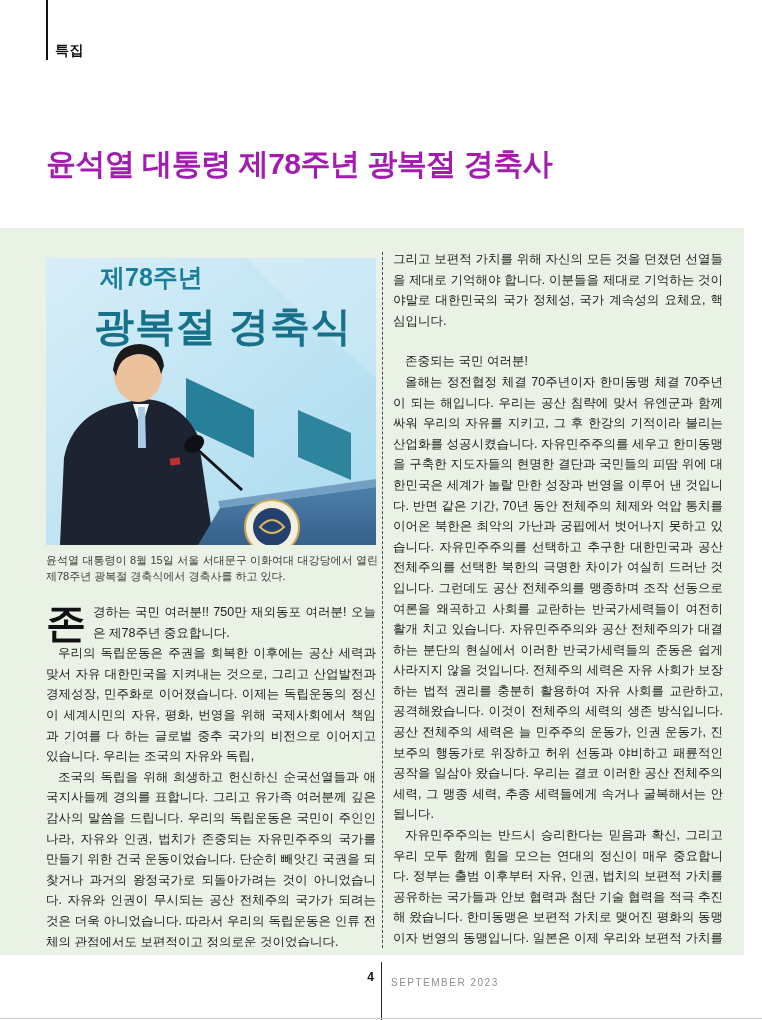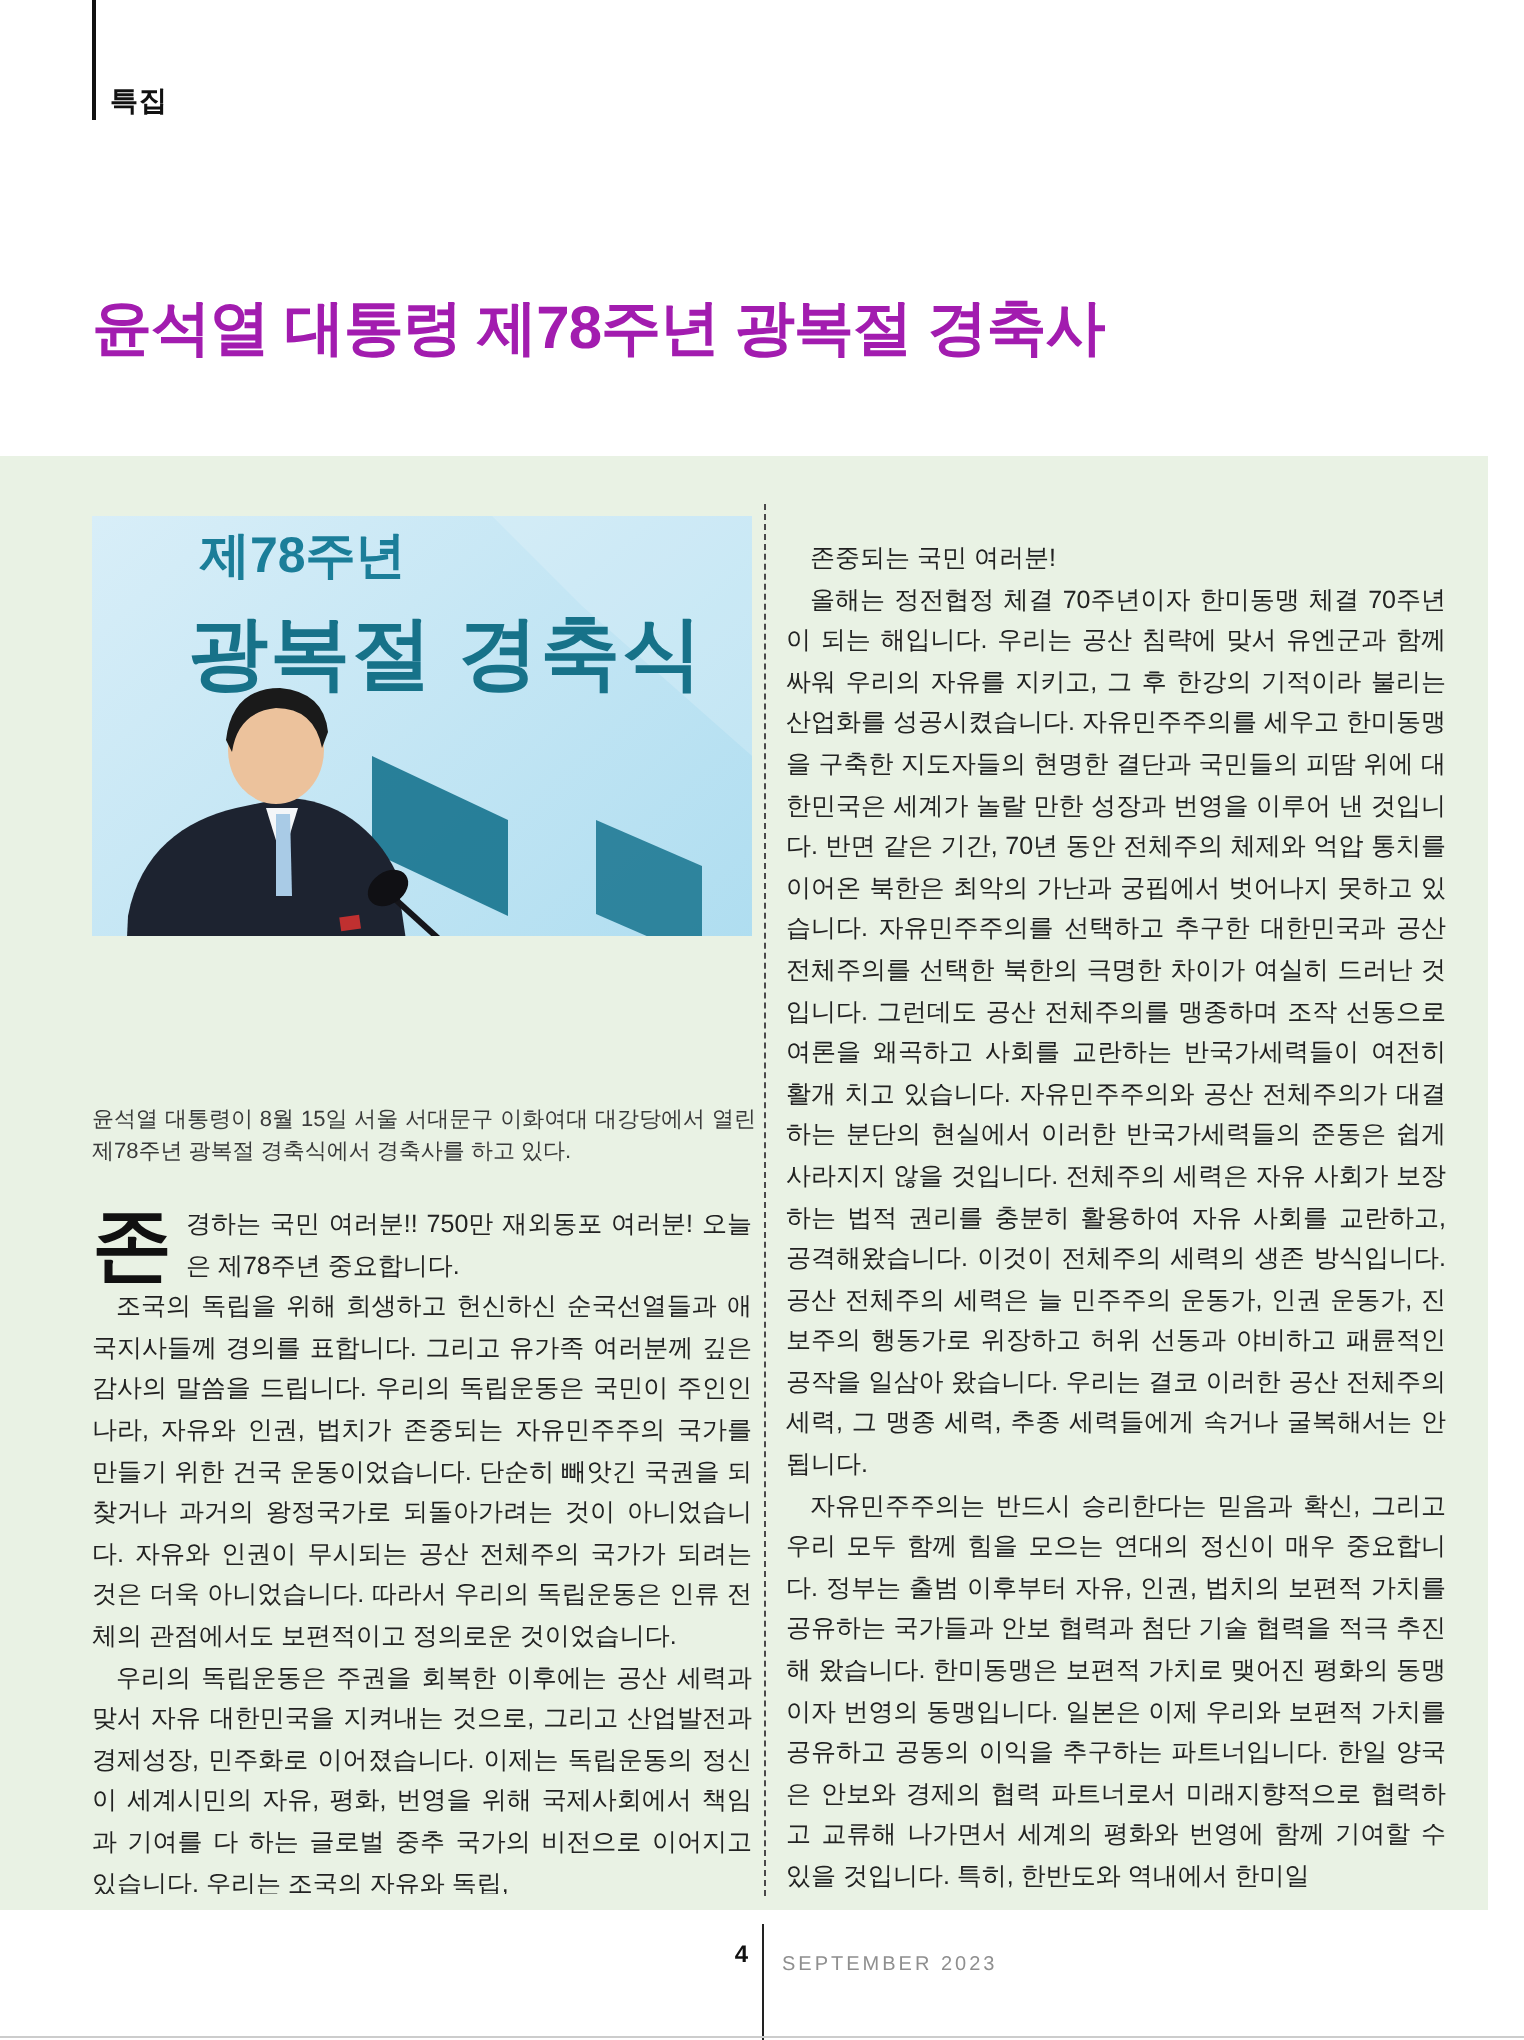--- a/index.html
+++ b/index.html
@@ -12,21 +12,21 @@
   .kicker-rule{position:absolute;left:46px;top:0;width:2px;height:60px;background:#111;}
   .kicker{position:absolute;left:55px;top:42px;font-size:14px;font-weight:bold;color:#111;letter-spacing:0.5px;}
   
   .headline{
     position:absolute;left:46px;top:124px;width:680px;
     font-size:30px;font-weight:bold;color:#a21caf;letter-spacing:-0.5px;
   }
   
   .feature-box{position:absolute;left:0;top:228px;width:744px;height:727px;background:#e9f2e4;}
   
-  .photo{position:absolute;left:46px;top:258px;width:330px;height:210px;overflow:hidden;}
+  .photo{position:absolute;left:46px;top:258px;width:330px;height:287px;overflow:hidden;}
   .photo svg{display:block;}
   .caption{
     position:absolute;left:46px;top:552px;width:332px;
     font-size:11px;line-height:16px;color:#3a3a3a;text-align:justify;word-break:break-all;
   }
   
   .col{
     position:absolute;font-size:12.5px;line-height:20.6px;color:#222;
     text-align:justify;word-break:break-all;overflow:hidden;
   }
@@ -105,27 +105,28 @@
           <path d="M 214 269 Q 226 255 238 269 Q 226 281 214 269 Z" fill="none" stroke="#d8b85a" stroke-width="2"></path>
         </g>
       </g>
     </svg>
   </div>
 
   <div class="caption">윤석열 대통령이 8월 15일 서울 서대문구 이화여대 대강당에서 열린 제78주년 광복절 경축식에서 경축사를 하고 있다.</div>
 
   <div class="col col-left">
     <p><span class="dropcap">존</span><span>경하는 국민 여러분!! 750만 재외동포 여러분! 오늘은 제78주년 중요합니다.</span></p>
+    <p class="indent">우리의 독립운동은 주권을 회복한 이후에는 공산 세력과 맞서 자유 대한민국을 지켜내는 것으로, 그리고 산업발전과 경제성장, 민주화로 이어졌습니다. 이제는 독립운동의 정신이 세계시민의 자유, 평화, 번영을 위해 국제사회에서 책임과 기여를 다 하는 글로벌 중추 국가의 비전으로 이어지고 있습니다. 우리는 조국의 자유와 독립,</p>
     <p class="indent">조국의 독립을 위해 희생하고 헌신하신 순국선열들과 애국지사들께 경의를 표합니다. 그리고 유가족 여러분께 깊은 감사의 말씀을 드립니다. 우리의 독립운동은 국민이 주인인 나라, 자유와 인권, 법치가 존중되는 자유민주주의 국가를 만들기 위한 건국 운동이었습니다. 단순히 빼앗긴 국권을 되찾거나 과거의 왕정국가로 되돌아가려는 것이 아니었습니다. 자유와 인권이 무시되는 공산 전체주의 국가가 되려는 것은 더욱 아니었습니다. 따라서 우리의 독립운동은 인류 전체의 관점에서도 보편적이고 정의로운 것이었습니다.</p>
-    <p class="indent">우리의 독립운동은 주권을 회복한 이후에는 공산 세력과 맞서 자유 대한민국을 지켜내는 것으로, 그리고 산업발전과 경제성장, 민주화로 이어졌습니다. 이제는 독립운동의 정신이 세계시민의 자유, 평화, 번영을 위해 국제사회에서 책임과 기여를 다 하는 글로벌 중추 국가의 비전으로 이어지고 있습니다. 우리는 조국의 자유와 독립,</p>
   </div>
 
   <div class="col-divider"></div>
 
   <div class="col col-right">
+    <p>그리고 보편적 가치를 위해 자신의 모든 것을 던졌던 선열들을 제대로 기억해야 합니다. 이분들을 제대로 기억하는 것이야말로 대한민국의 국가 정체성, 국가 계속성의 요체요, 핵심입니다.</p>
     <p class="indent gap-before">존중되는 국민 여러분!</p>
     <p class="indent">올해는 정전협정 체결 70주년이자 한미동맹 체결 70주년이 되는 해입니다. 우리는 공산 침략에 맞서 유엔군과 함께 싸워 우리의 자유를 지키고, 그 후 한강의 기적이라 불리는 산업화를 성공시켰습니다. 자유민주주의를 세우고 한미동맹을 구축한 지도자들의 현명한 결단과 국민들의 피땀 위에 대한민국은 세계가 놀랄 만한 성장과 번영을 이루어 낸 것입니다. 반면 같은 기간, 70년 동안 전체주의 체제와 억압 통치를 이어온 북한은 최악의 가난과 궁핍에서 벗어나지 못하고 있습니다. 자유민주주의를 선택하고 추구한 대한민국과 공산 전체주의를 선택한 북한의 극명한 차이가 여실히 드러난 것입니다. 그런데도 공산 전체주의를 맹종하며 조작 선동으로 여론을 왜곡하고 사회를 교란하는 반국가세력들이 여전히 활개 치고 있습니다. 자유민주주의와 공산 전체주의가 대결하는 분단의 현실에서 이러한 반국가세력들의 준동은 쉽게 사라지지 않을 것입니다. 전체주의 세력은 자유 사회가 보장하는 법적 권리를 충분히 활용하여 자유 사회를 교란하고, 공격해왔습니다. 이것이 전체주의 세력의 생존 방식입니다. 공산 전체주의 세력은 늘 민주주의 운동가, 인권 운동가, 진보주의 행동가로 위장하고 허위 선동과 야비하고 패륜적인 공작을 일삼아 왔습니다. 우리는 결코 이러한 공산 전체주의 세력, 그 맹종 세력, 추종 세력들에게 속거나 굴복해서는 안 됩니다.</p>
     <p class="indent">자유민주주의는 반드시 승리한다는 믿음과 확신, 그리고 우리 모두 함께 힘을 모으는 연대의 정신이 매우 중요합니다. 정부는 출범 이후부터 자유, 인권, 법치의 보편적 가치를 공유하는 국가들과 안보 협력과 첨단 기술 협력을 적극 추진해 왔습니다. 한미동맹은 보편적 가치로 맺어진 평화의 동맹이자 번영의 동맹입니다. 일본은 이제 우리와 보편적 가치를 공유하고 공동의 이익을 추구하는 파트너입니다. 한일 양국은 안보와 경제의 협력 파트너로서 미래지향적으로 협력하고 교류해 나가면서 세계의 평화와 번영에 함께 기여할 수 있을 것입니다. 특히, 한반도와 역내에서 한미일</p>
   </div>
 
   <div class="footer-pagenum">4</div>
   <div class="footer-rule"></div>
   <div class="footer-issue">SEPTEMBER 2023</div>
   <div class="bottom-edge"></div>
 

